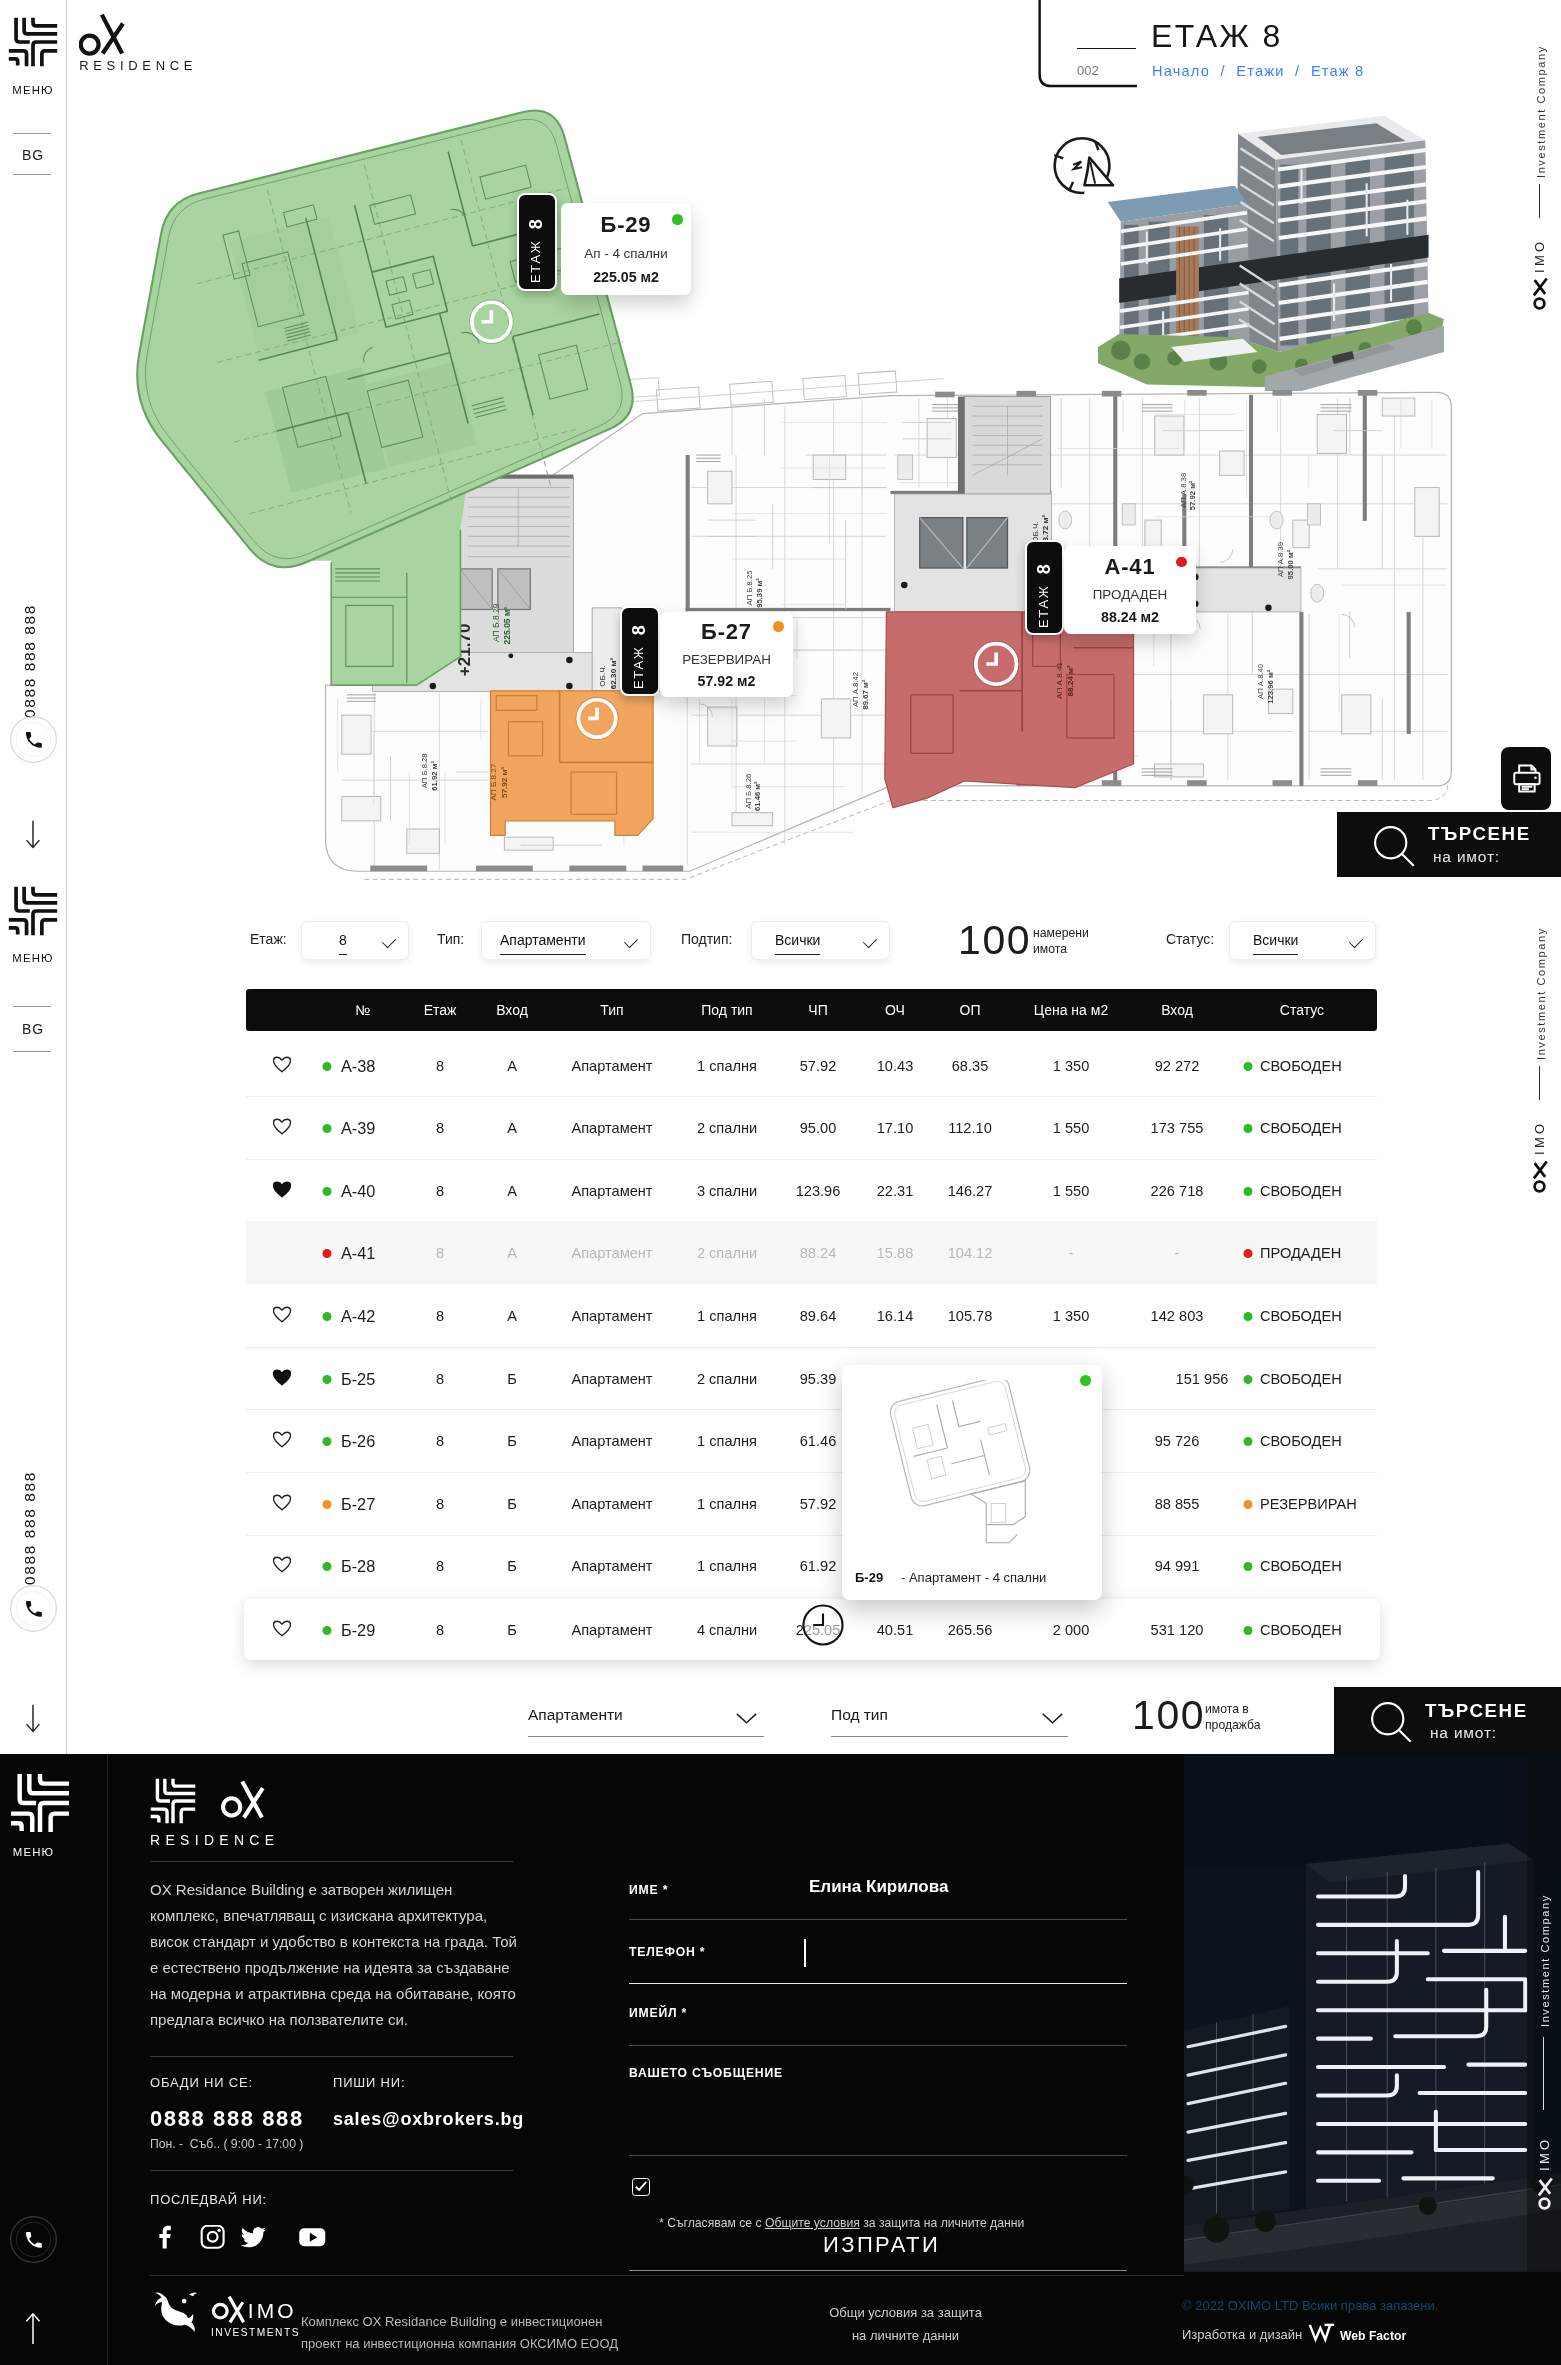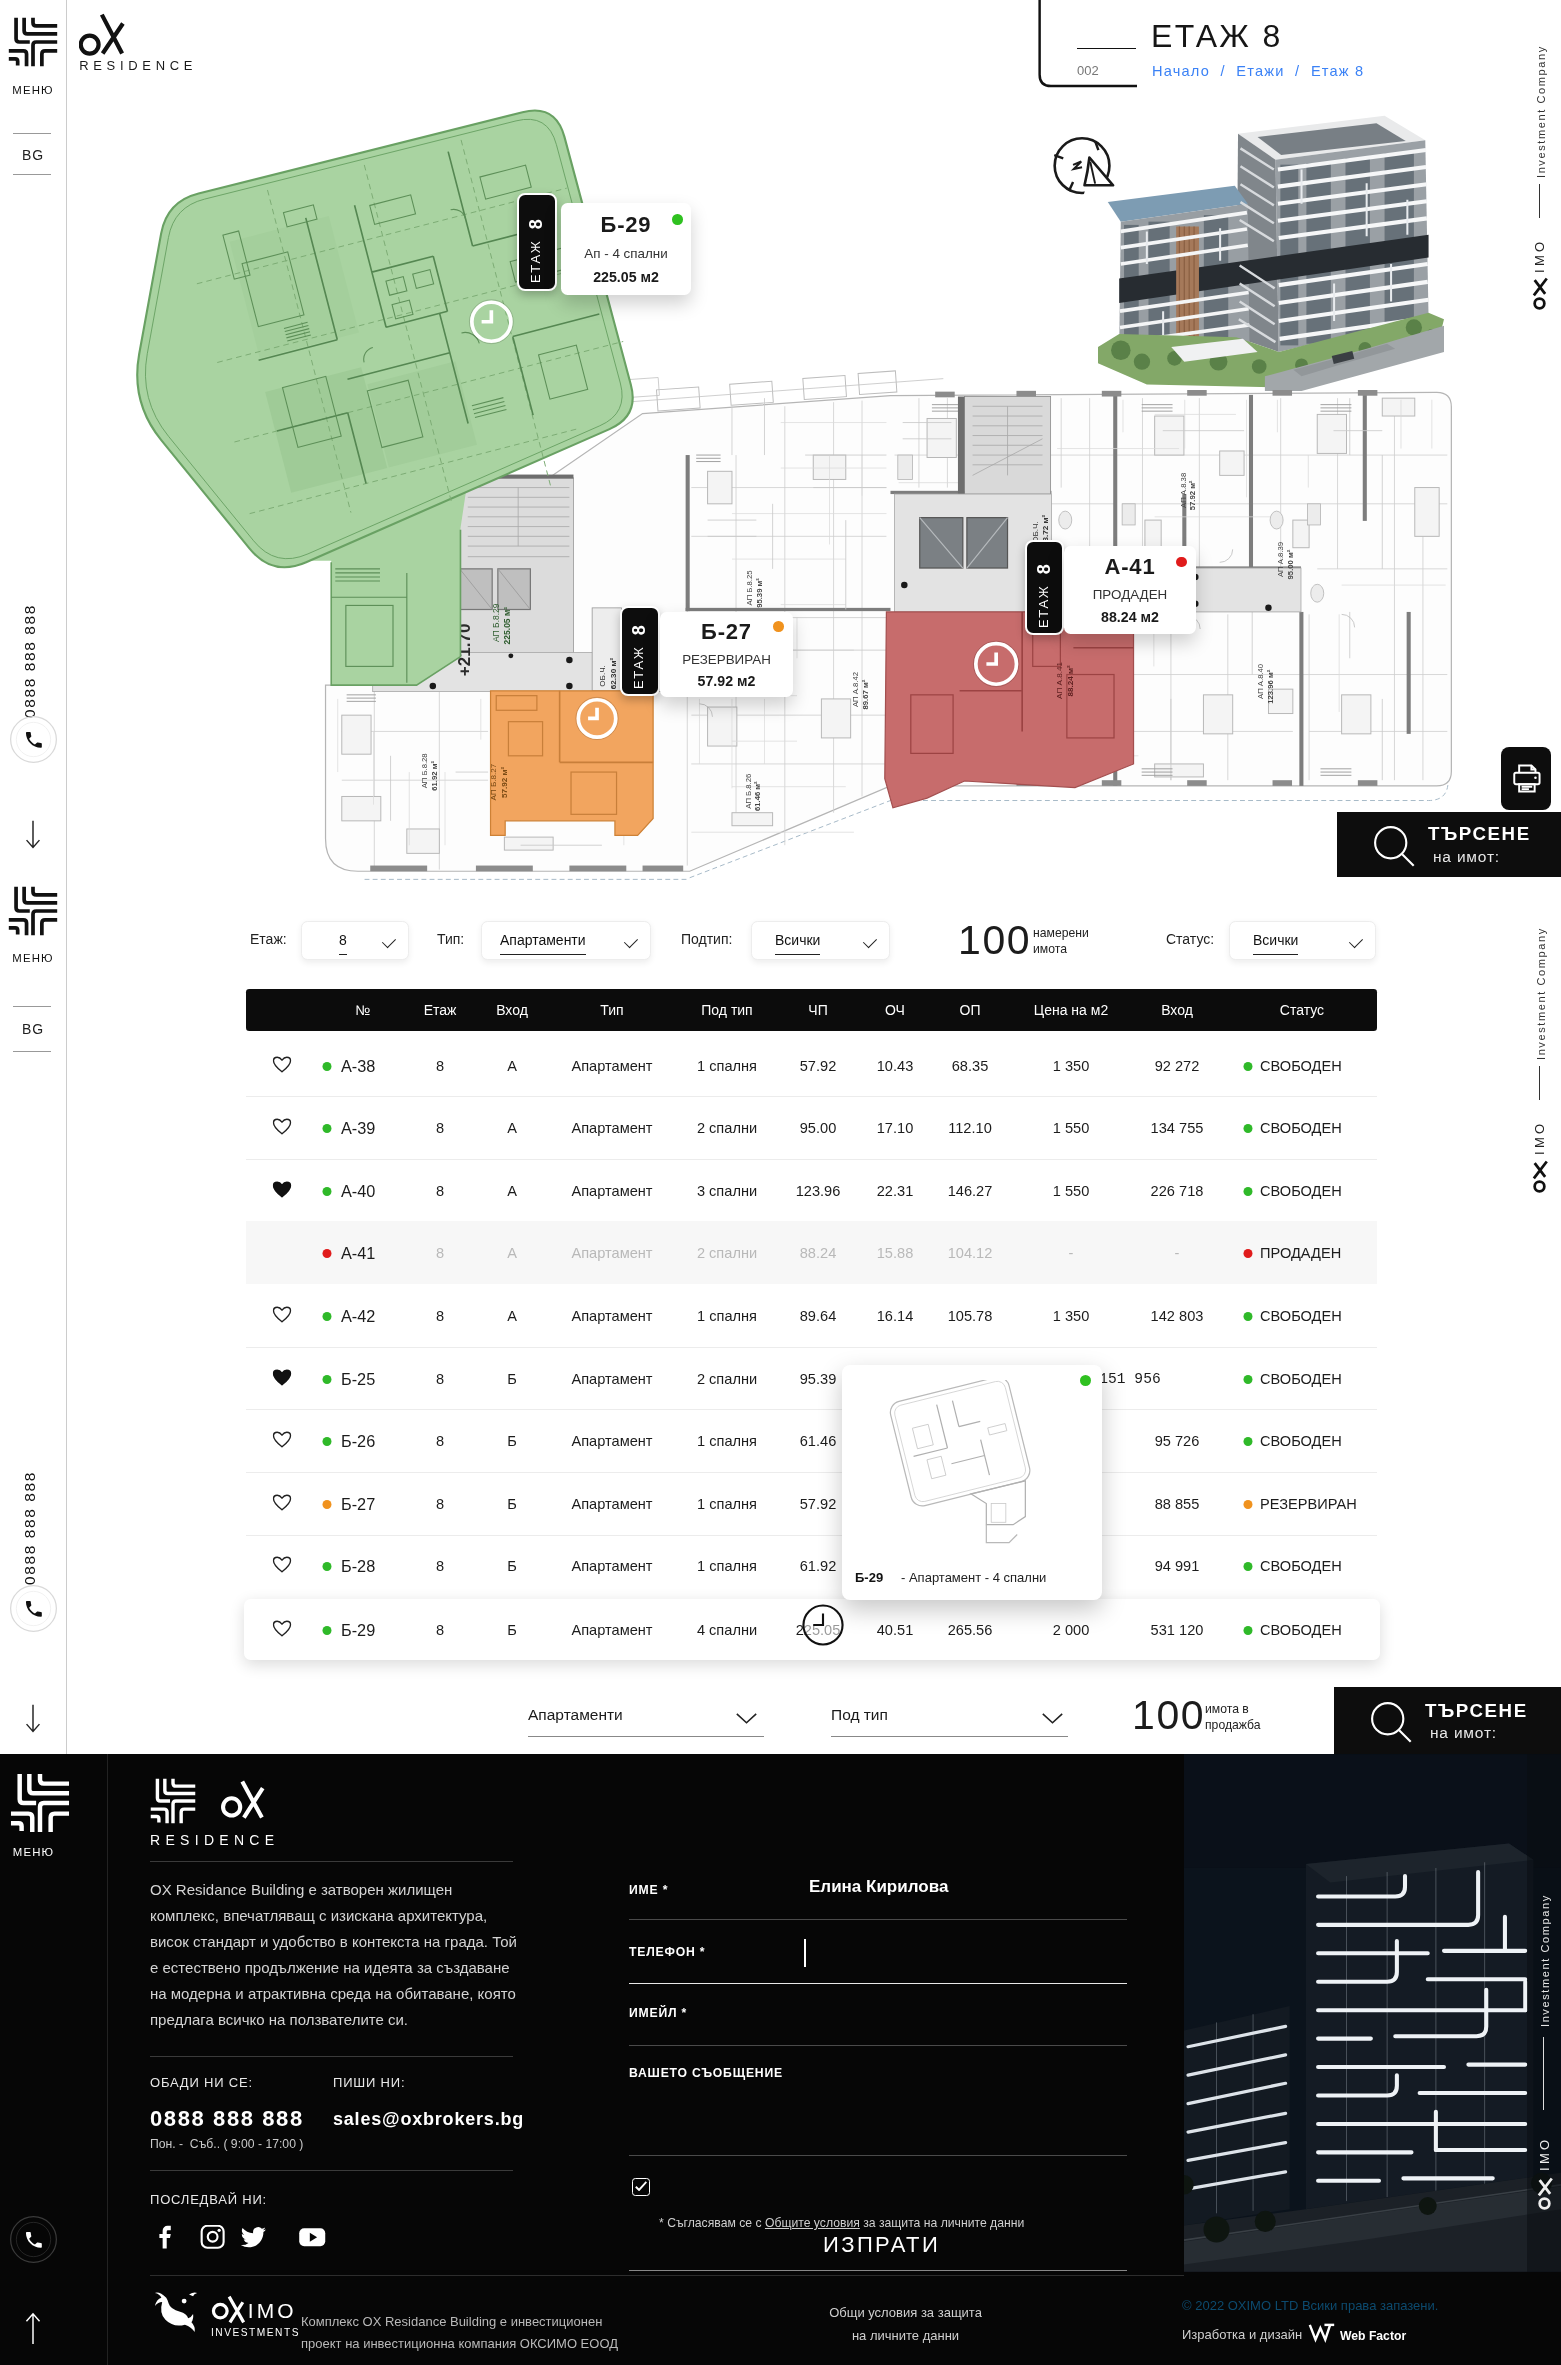--- a/index.html
+++ b/index.html
@@ -649,21 +649,21 @@
     <span style="left:81px;"><i class="dot gdot"></i></span>
     <span class="la" style="left:95px;font-size:16.3px;">А-39</span>
     <span style="left:194px;">8</span>
           <span style="left:266px;">А</span>
     <span style="left:366px;">Апартамент</span>
           <span style="left:481px;">2 спални</span>
     <span style="left:572px;">95.00</span>
           <span style="left:649px;">17.10</span>
           <span style="left:724px;">112.10</span>
     <span style="left:825px;">1 550</span>
-          <span style="left:931px;">134 755</span>
+          <span style="left:931px;">173 755</span>
     <span style="left:1002px;"><i class="dot gdot"></i></span>
     <span class="la" style="left:1014px;">СВОБОДЕН</span>
   </div>
 
   <div class="row" style="top:1159px;">
     <span style="left:36px;"><svg width="18.7" height="17" viewBox="0 0 23 20">
               <path d="M11.5,19 C4,13 1,8.6 1,5.3 C1,2.6 3.2,1 5.6,1 C7.8,1 9.8,2.3 11.5,4.6 C13.2,2.3 15.2,1 17.4,1 C19.8,1 22,2.6 22,5.3 C22,8.6 19,13 11.5,19 Z" fill="#111" stroke="#111" stroke-width="1.7"></path>
             </svg></span>
     <span style="left:81px;"><i class="dot gdot"></i></span>
     <span class="la" style="left:95px;font-size:16.3px;">А-40</span>
@@ -719,21 +719,21 @@
     <span style="left:36px;"><svg width="18.7" height="17" viewBox="0 0 23 20">
               <path d="M11.5,19 C4,13 1,8.6 1,5.3 C1,2.6 3.2,1 5.6,1 C7.8,1 9.8,2.3 11.5,4.6 C13.2,2.3 15.2,1 17.4,1 C19.8,1 22,2.6 22,5.3 C22,8.6 19,13 11.5,19 Z" fill="#111" stroke="#111" stroke-width="1.7"></path>
             </svg></span>
     <span style="left:81px;"><i class="dot gdot"></i></span>
     <span class="la" style="left:95px;font-size:16.3px;">Б-25</span>
     <span style="left:194px;">8</span>
           <span style="left:266px;">Б</span>
     <span style="left:366px;">Апартамент</span>
           <span style="left:481px;">2 спални</span>
     <span style="left:572px;">95.39</span>
-    <span style="left:884px;font-family:Liberation Mono, monospace;">151 956</span>
+    <span style="left:956px;">151 956</span>
     <span style="left:1002px;"><i class="dot gdot"></i></span>
     <span class="la" style="left:1014px;">СВОБОДЕН</span>
   </div>
 
   <div class="row" style="top:1409px;">
     <span style="left:36px;"><svg width="18.7" height="17" viewBox="0 0 23 20">
               <path d="M11.5,19 C4,13 1,8.6 1,5.3 C1,2.6 3.2,1 5.6,1 C7.8,1 9.8,2.3 11.5,4.6 C13.2,2.3 15.2,1 17.4,1 C19.8,1 22,2.6 22,5.3 C22,8.6 19,13 11.5,19 Z" fill="none" stroke="#222" stroke-width="1.7"></path>
             </svg></span>
     <span style="left:81px;"><i class="dot gdot"></i></span>
     <span class="la" style="left:95px;font-size:16.3px;">Б-26</span>

